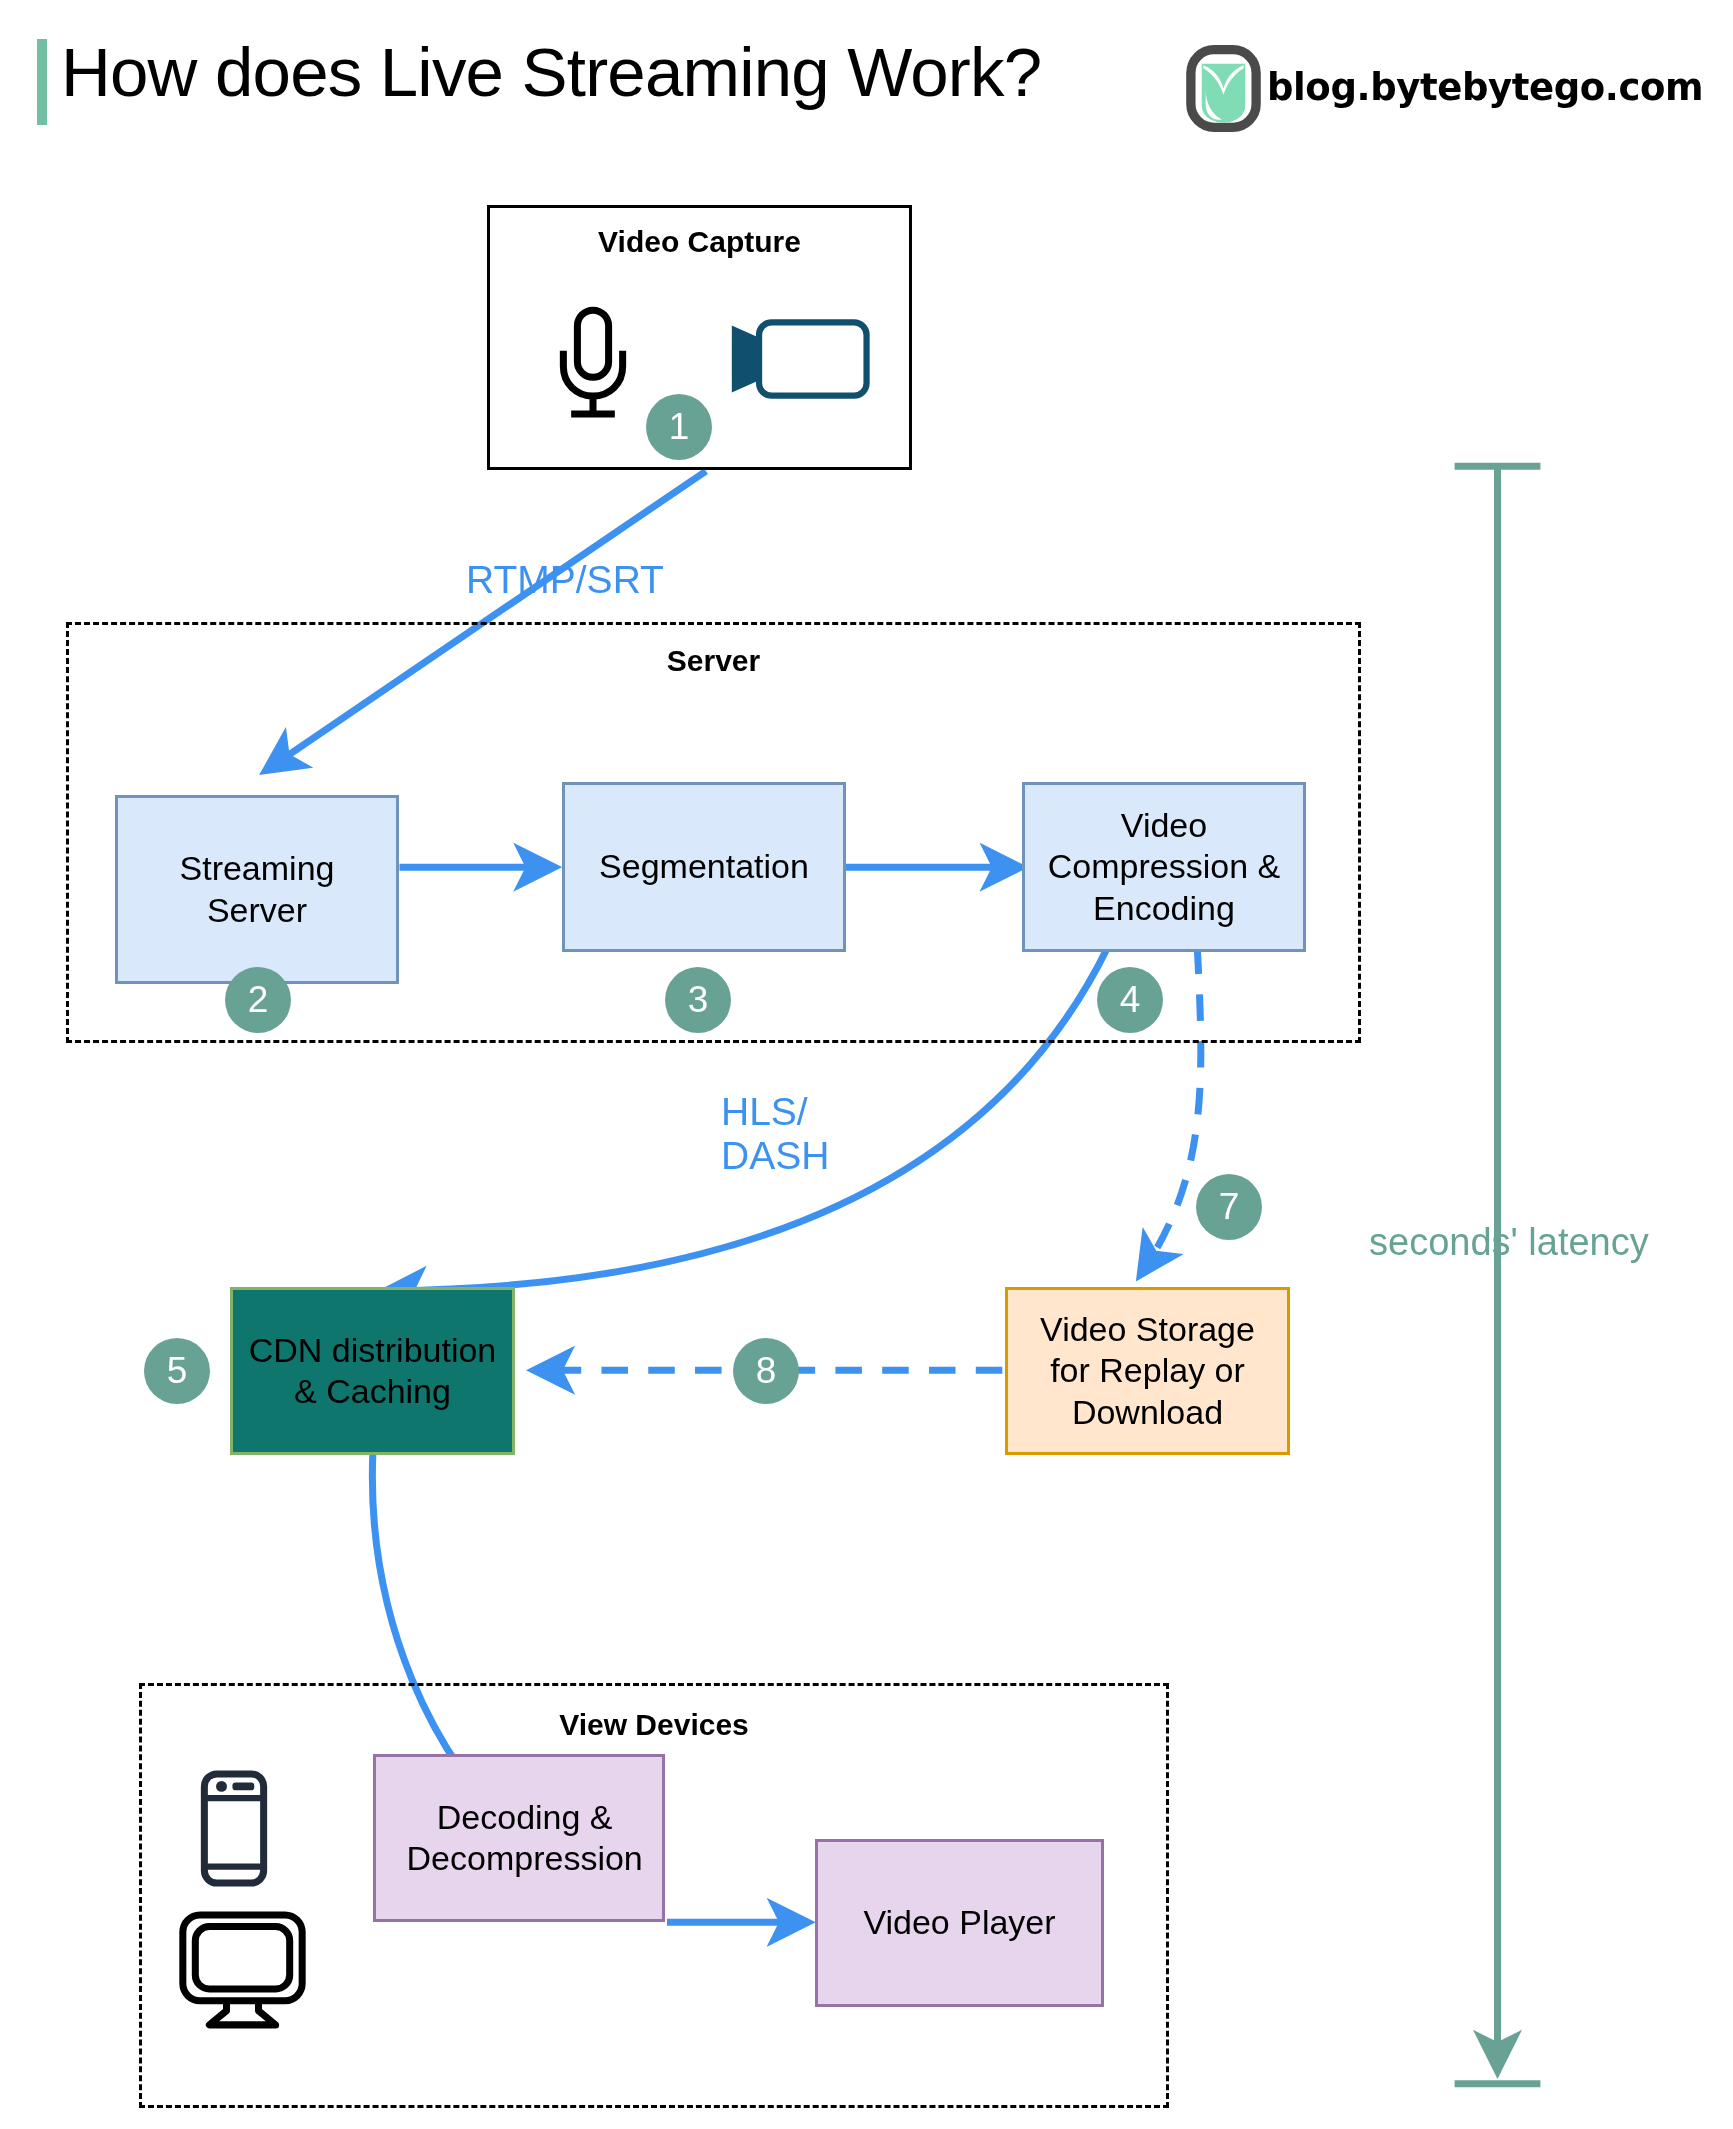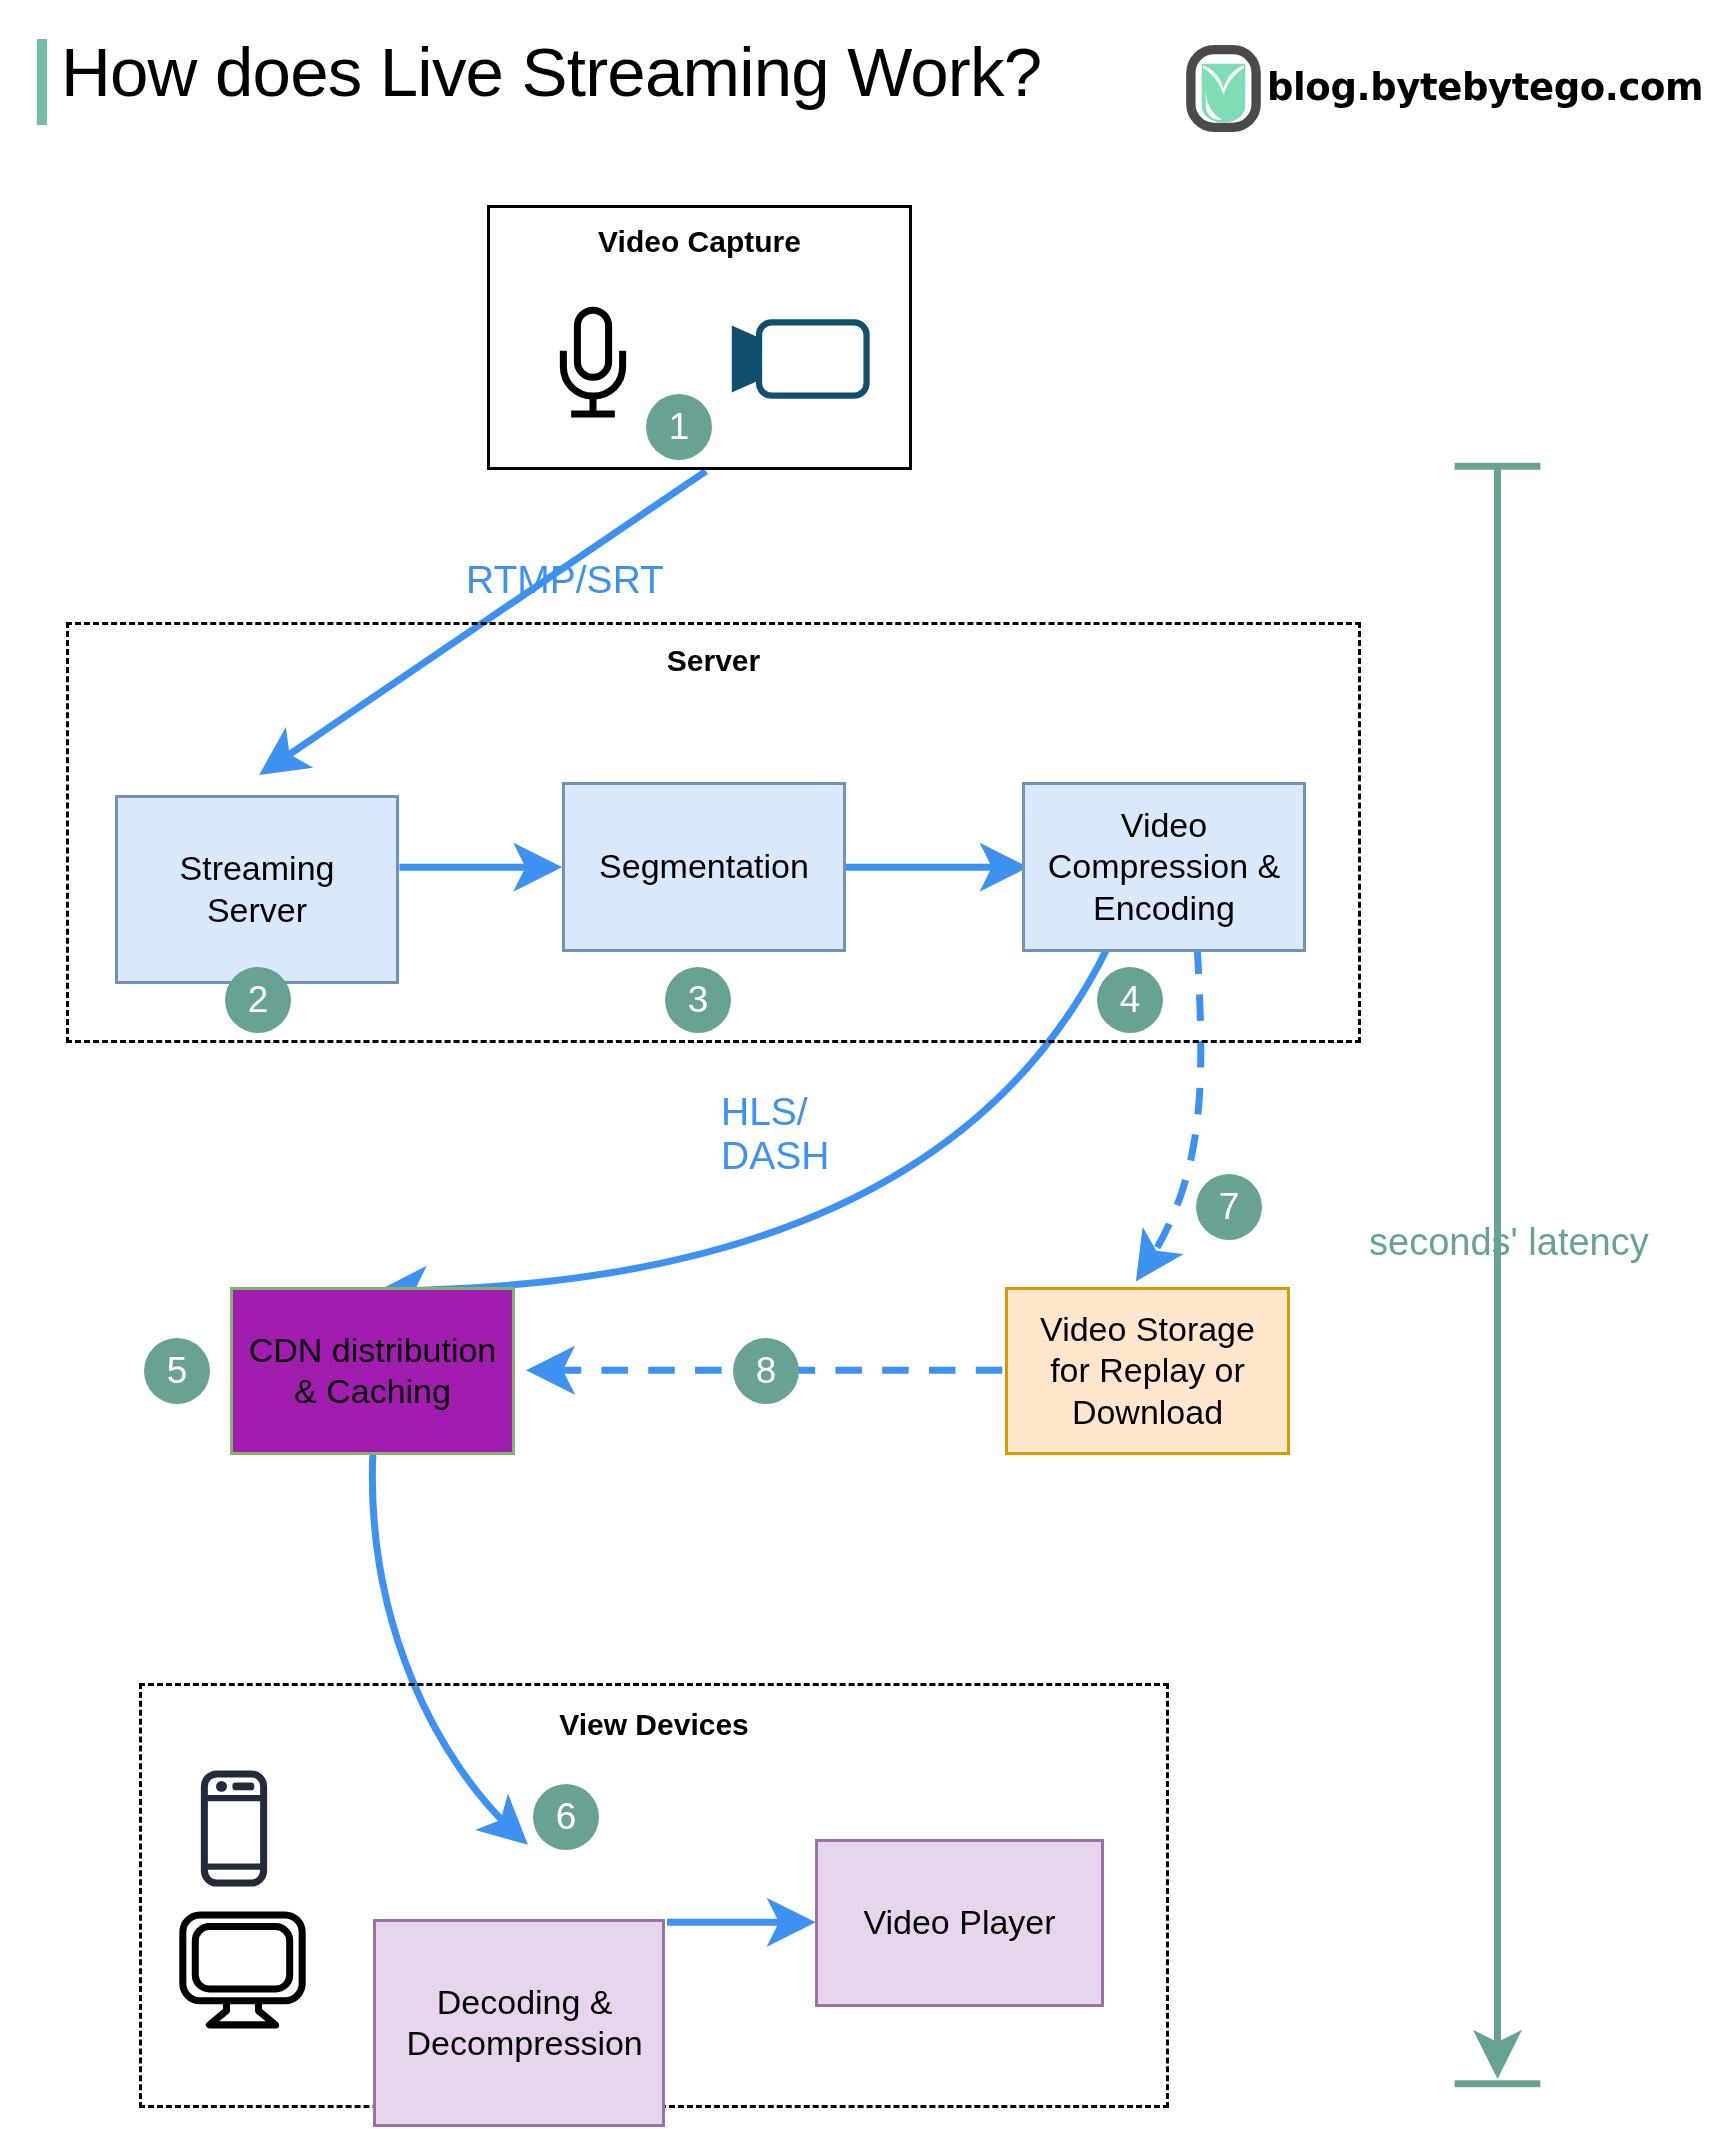--- a/index.html
+++ b/index.html
@@ -12,21 +12,21 @@
   #title-accent{left:37px;top:39px;width:10px;height:86px;background:#72bfa4;}
   #page-title{left:61px;top:33px;font-size:69px;letter-spacing:-0.8px;white-space:nowrap;}
   #logo-wrap{left:1186px;top:45px;width:75px;height:87px;}
   #brand-text{left:1267px;top:66px;font-size:37px;font-weight:bold;
               font-family:"DejaVu Sans",sans-serif;letter-spacing:-0.4px;white-space:nowrap;}
 
   
   .node{box-sizing:border-box;display:flex;align-items:center;justify-content:center;
         text-align:center;font-size:34px;line-height:1.22;padding:4.7px;}
   .blue-node{background:#dae8fc;border:3.1px solid #7093b9;}
-  .green-node{background:#a21caf;border:3.1px solid #82b366;}
+  .green-node{background:#0f766e;border:3.1px solid #82b366;}
   .orange-node{background:#ffe6cc;border:3.1px solid #d79b00;}
   .purple-node{background:#e6d5ec;border:3.1px solid #9673a6;}
 
   
   .group{box-sizing:border-box;border:3.9px dashed #000;background:transparent;}
   .group-title{font-size:30px;font-weight:bold;text-align:center;white-space:nowrap;}
 
   
   .solid-box{box-sizing:border-box;border:3.9px solid #000;background:#fff;}
 
@@ -164,19 +164,19 @@
 <div class="abs" style="left:178px;top:1911px;width:129px;height:117px;">
   <svg width="129" height="117" viewBox="0 0 165 150">
     <rect x="6" y="5" width="153" height="110" rx="22" ry="22" fill="#fff" stroke="#000" stroke-width="9"></rect>
     <rect x="22" y="20" width="121" height="80" rx="18" ry="18" fill="#fff" stroke="#000" stroke-width="9"></rect>
     <path d="M 62 115 L 62 128 L 40 146 L 125 146 L 103 128 L 103 115" fill="none" stroke="#000" stroke-width="9" stroke-linejoin="round"></path>
   </svg>
 </div>
 
 <div class="abs badge" style="left:533px;top:1784px;">6</div>
 
-<div class="abs node purple-node" style="left:373px;top:1919px;width:292px;height:208px;white-space:pre-line;padding-left:16px;">Decoding &amp;
+<div class="abs node purple-node" style="left:373px;top:1754px;width:292px;height:168px;white-space:pre-line;padding-left:16px;">Decoding &amp;
 Decompression</div>
 
 <div class="abs node purple-node" style="left:815px;top:1839px;width:289px;height:168px;white-space:pre-line;">Video Player</div>
 
 <div class="abs" id="latency-label" style="left:1369px;top:1221px;">seconds' latency</div>
 
 
 </body></html>

